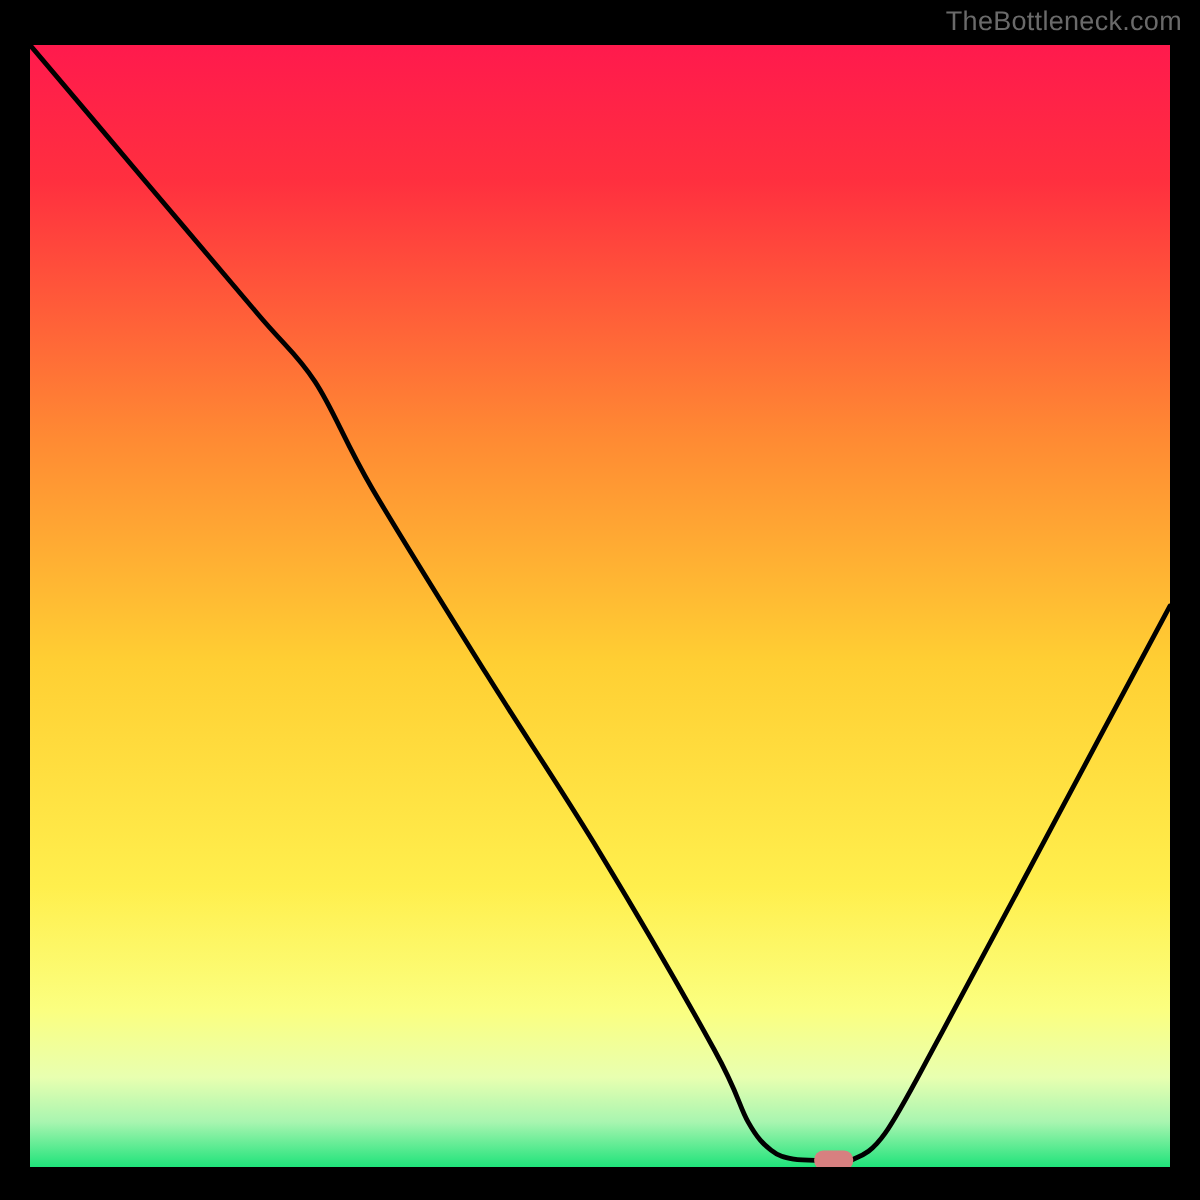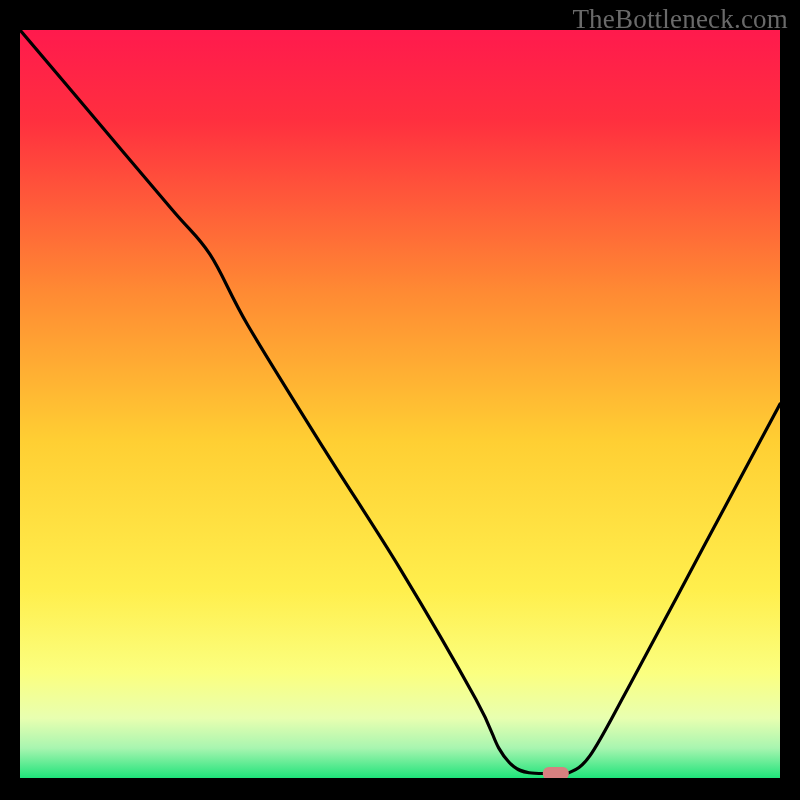--- a/index.html
+++ b/index.html
@@ -15,25 +15,24 @@
     position: relative;
     width: 800px;
     height: 800px;
     background: #000;
   }
   .watermark {
     position: absolute;
     top: 4px;
     right: 12px;
     color: #6a6a6a;
-    font-size: 27px;
+    font-size: 18px;
     font-weight: 500;
     letter-spacing: 0.2px;
     user-select: none;
-    font-family: Liberation Serif, serif;
   }
   .plot-wrap {
     position: absolute;
     left: 20px;
     top: 30px;
     width: 760px;
     height: 748px;
   }
   svg.plot {
     width: 760px;

